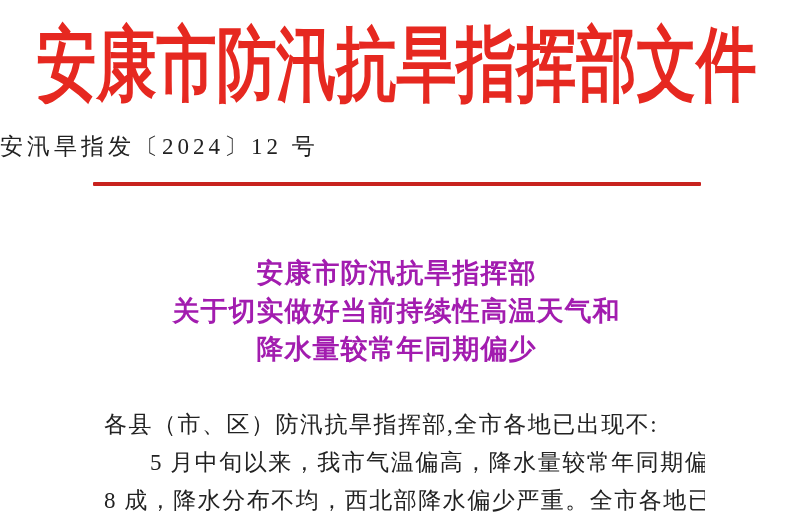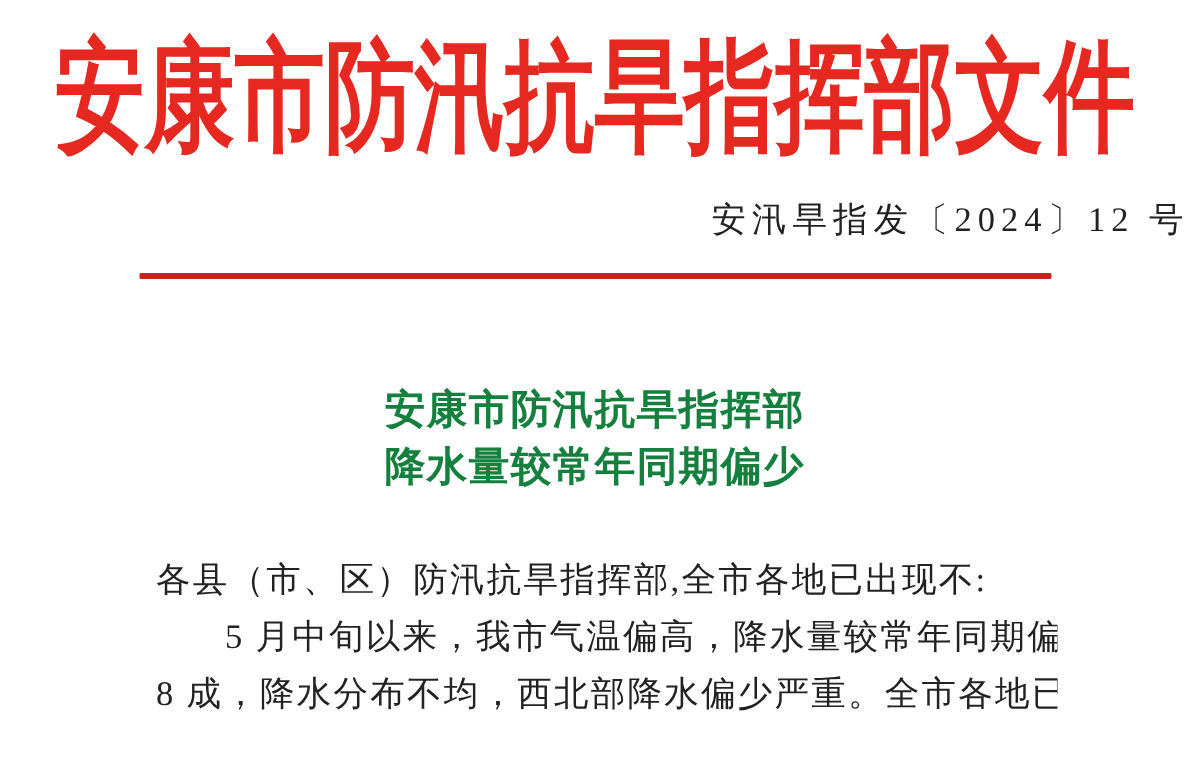--- a/index.html
+++ b/index.html
@@ -30,21 +30,21 @@
     color: #e62820;
     white-space: nowrap;
     letter-spacing: 0px;
     transform: scaleY(1.35);
     transform-origin: center;
     font-family: "Liberation Serif", "DejaVu Serif", serif;
   }
   
   .doc-number {
     margin-top: 24px;
-    text-align: right;
+    text-align: left;
     font-size: 23px;
     line-height: 30px;
     letter-spacing: 4px;
     color: #222222;
     white-space: nowrap;
   }
   
   .divider {
     width: 608px;
     height: 4px;
@@ -52,21 +52,21 @@
     background: #c8221e;
     border-radius: 1px;
   }
   
   .doc-title {
     margin-top: 68px;
     text-align: center;
     font-size: 27px;
     font-weight: bold;
     line-height: 38px;
-    color: #15803d;
+    color: #a21caf;
     letter-spacing: 1px;
   }
   .doc-title > div {
     white-space: nowrap;
   }
   
   .body-text {
     margin: 38px 88px 0 104px;
     font-size: 23px;
     line-height: 38px;
@@ -87,20 +87,21 @@
 <div class="page">
 
   <div class="org-title">安康市防汛抗旱指挥部文件</div>
 
   <div class="doc-number">安汛旱指发〔2024〕12 号</div>
 
   <div class="divider"></div>
 
   <div class="doc-title">
     <div>安康市防汛抗旱指挥部</div>
+    <div>关于切实做好当前持续性高温天气和</div>
     <div>降水量较常年同期偏少</div>
   </div>
 
   <div class="body-text">
     <div>各县（市、区）防汛抗旱指挥部,全市各地已出现不:</div>
     <div class="indent">5 月中旬以来，我市气温偏高，降水量较常年同期偏少 2～</div>
     <div>8 成，降水分布不均，西北部降水偏少严重。全市各地已出现不</div>
   </div>
 
 </div>

